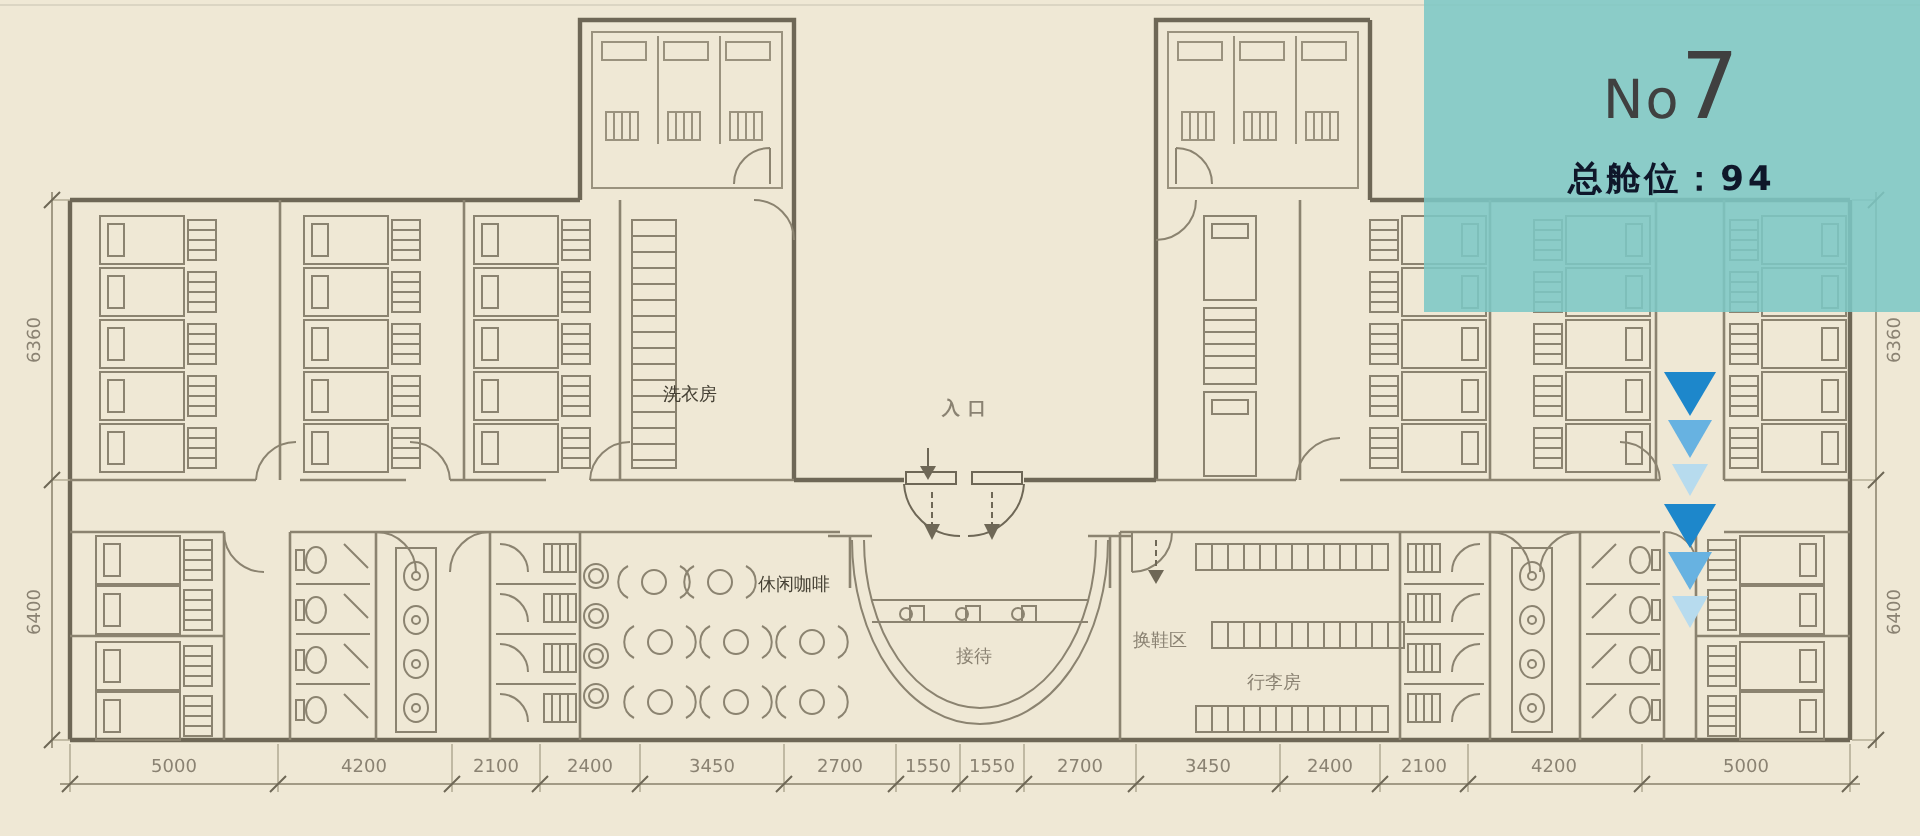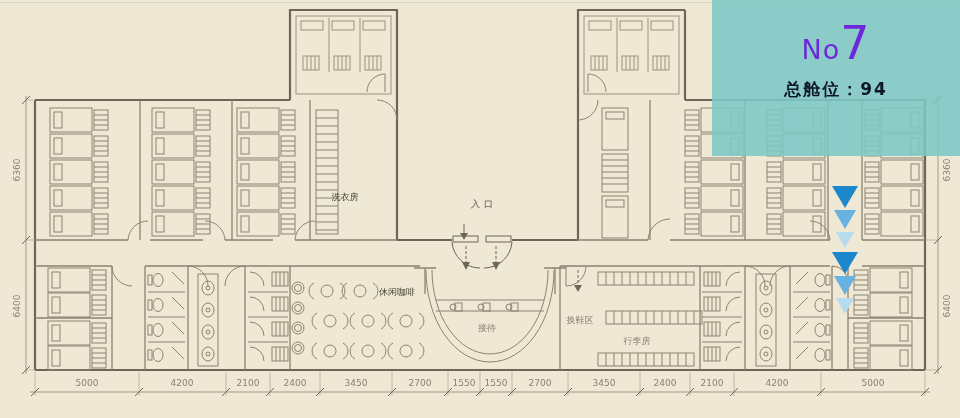--- a/index.html
+++ b/index.html
@@ -2,21 +2,21 @@
 <html><head>
 <meta charset="utf-8">
 <style>
   html,body{margin:0;padding:0;background:#efe8d5;}
   .stage{position:relative;width:960px;height:418px;background:#efe8d5;overflow:hidden;
          font-family:"DejaVu Sans","Liberation Sans",sans-serif;}
   .stage::before{content:"";position:absolute;left:0;top:2px;width:100%;height:1px;background:#dbd5c3;}
   svg.plan{position:absolute;left:0;top:0;z-index:1;}
   .banner{position:absolute;left:712px;top:0;width:248px;height:156px;
           background:rgba(124,200,198,0.87);z-index:2;display:flex;flex-direction:column;align-items:center;}
-  .banner-title{margin-top:20px;display:flex;align-items:baseline;color:#6d28d9;letter-spacing:1px;}
+  .banner-title{margin-top:20px;display:flex;align-items:baseline;color:#404040;letter-spacing:1px;}
   .t-prefix{font-size:27px;}
   .t-num{font-size:46px;line-height:1;}
   .t-suffix{font-size:30px;}
   .banner-stat{margin-top:12px;font-size:17px;font-weight:bold;color:#0f172a;letter-spacing:2px;}
   text{fill:#8a8272;font-size:9px;}
   .roomlbl{fill:#454034;}
 </style>
 </head>
 <body>
 

